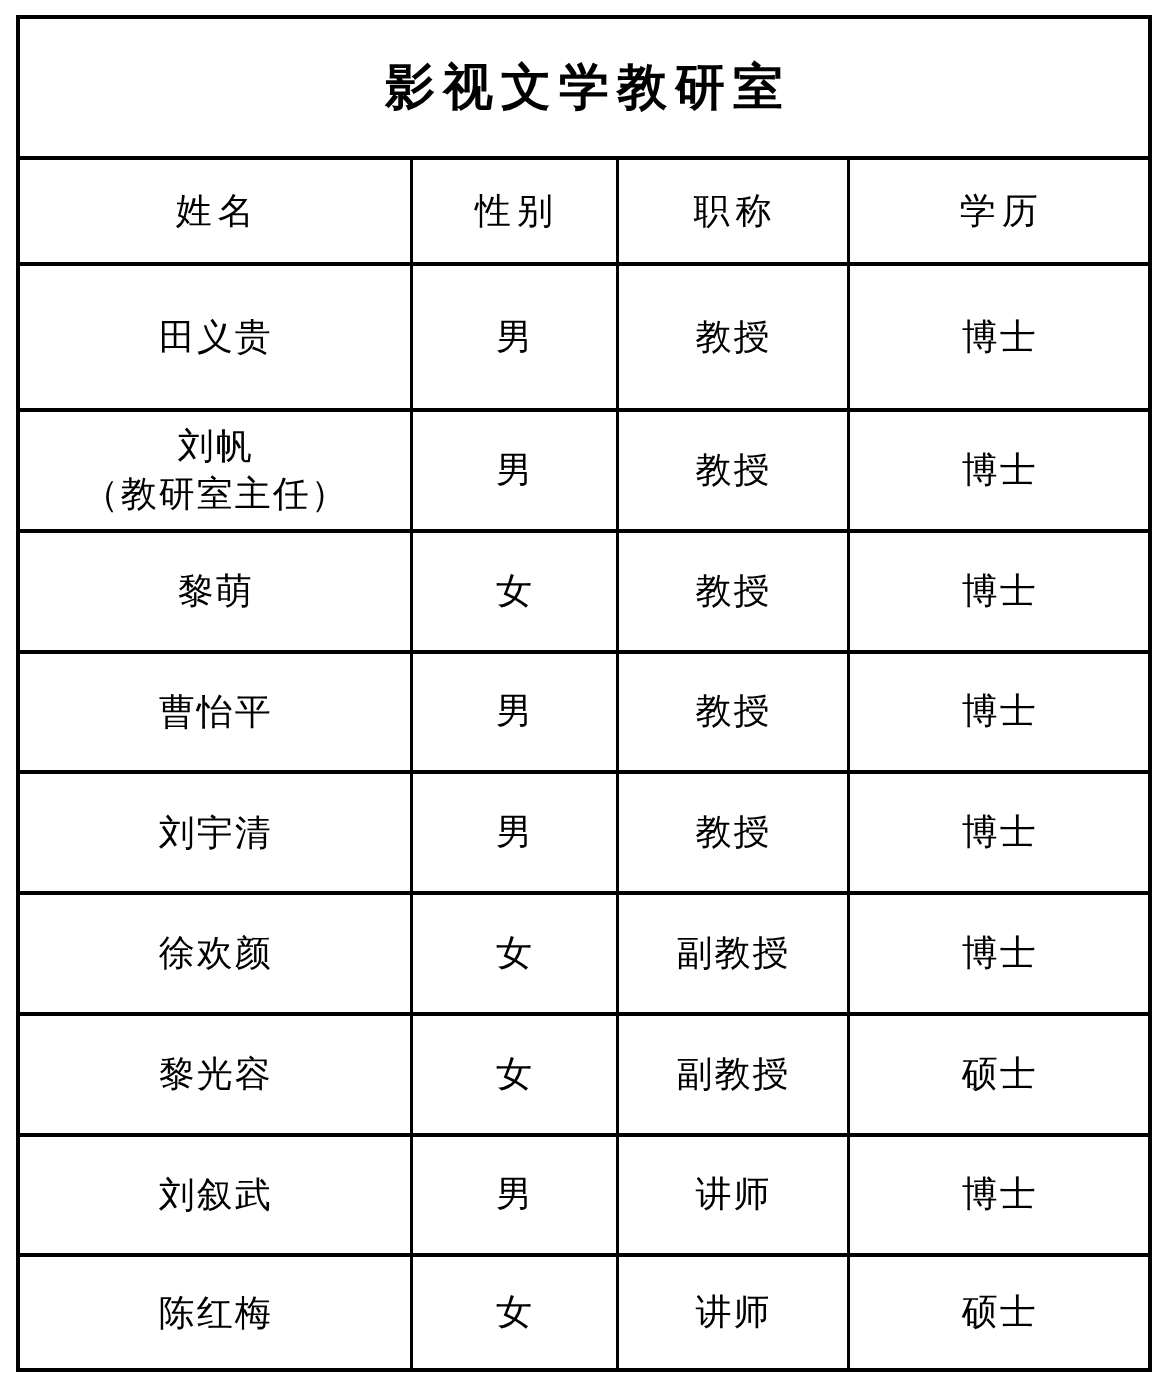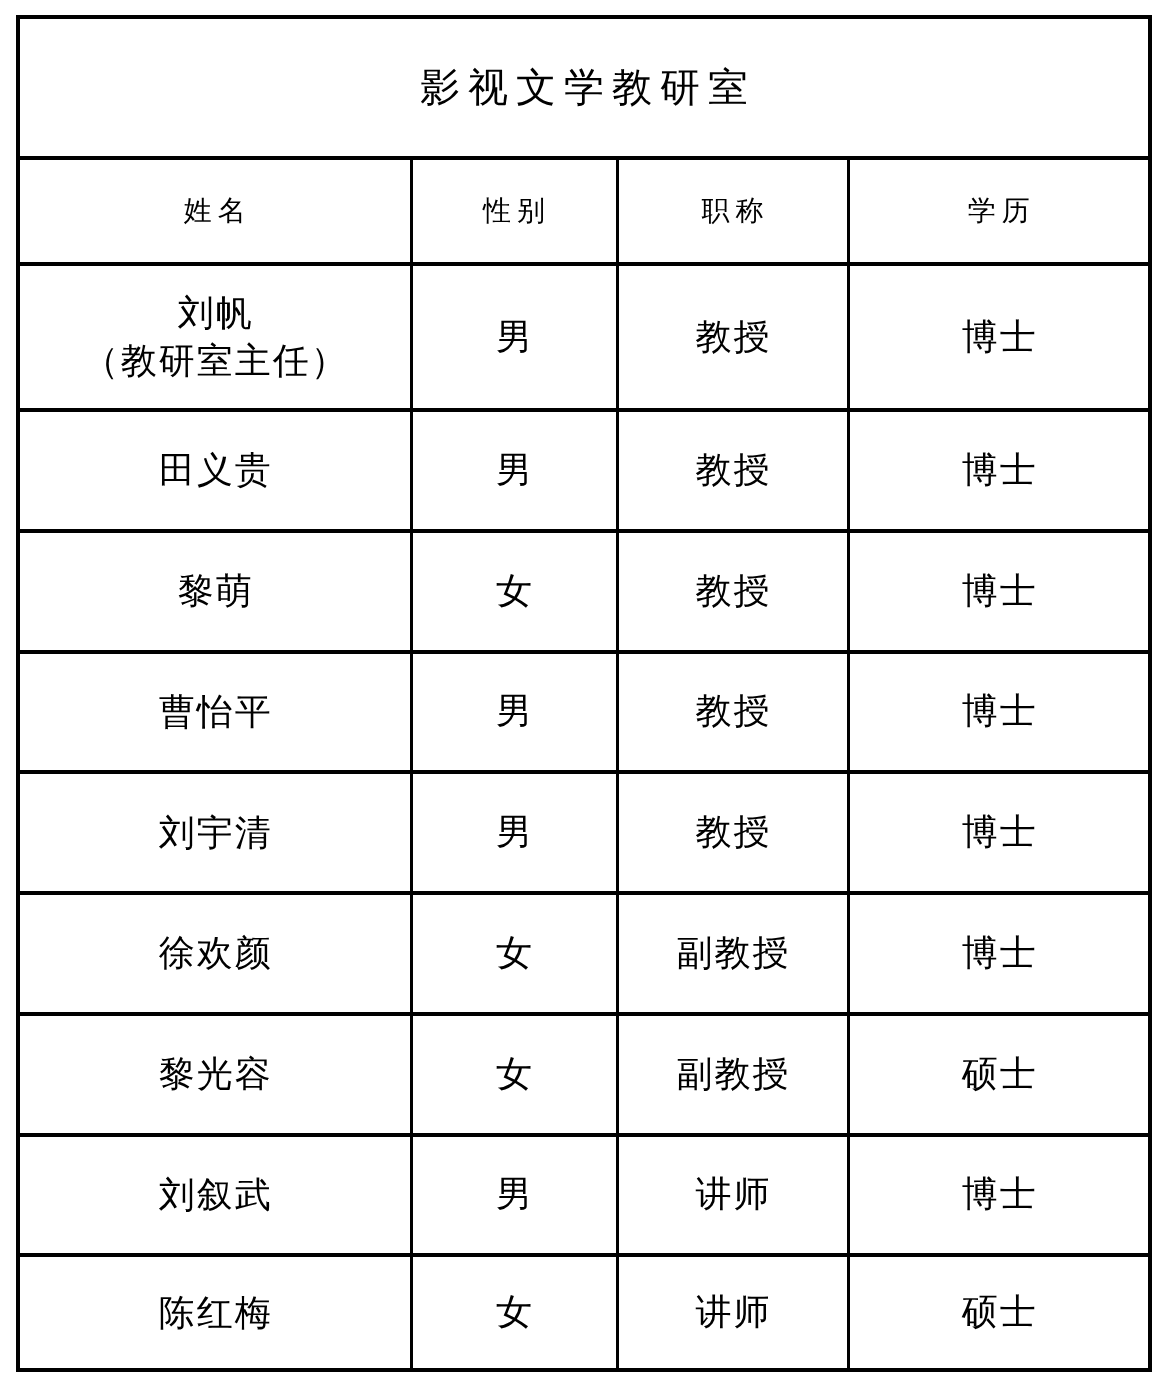--- a/index.html
+++ b/index.html
@@ -37,30 +37,30 @@
     overflow: hidden;
   }
   .col-name   { width: 393px; }
   .col-gender { width: 206px; }
   .col-title  { width: 231px; }
   .col-degree { width: 302px; }
 
   .title-row th {
     height: 137px;
     font-family: "Liberation Sans", "DejaVu Sans", sans-serif;
-    font-weight: normal;
-    font-size: 40px;
+    font-weight: bold;
+    font-size: 50px;
     letter-spacing: 8px;
     text-indent: 8px; 
   }
   .header-row th {
     height: 102px;
     font-family: Liberation Serif, serif;
     font-weight: normal;
-    font-size: 28px;
+    font-size: 36px;
     letter-spacing: 6px;
     text-indent: 6px;
   }
   tbody .cell {
     font-family: "Liberation Serif", "DejaVu Serif", serif;
     font-size: 36px;
     letter-spacing: 2px;
     text-indent: 2px;
   }
   tbody tr { height: 100px; }
@@ -88,31 +88,31 @@
       <tr class="header-row">
         <th>姓名</th>
         <th>性别</th>
         <th>职称</th>
         <th>学历</th>
       </tr>
     </thead>
     <tbody id="rows">
         <tr class="data-row">
     <td class="cell name-cell">
-      <div class="name-line">刘帆</div>
-      <div class="name-line">（教研室主任）</div>
+      <div class="name-line">田义贵</div>
+
     </td>
     <td class="cell">男</td>
     <td class="cell">教授</td>
     <td class="cell">博士</td>
   </tr>
         <tr class="data-row">
     <td class="cell name-cell">
-      <div class="name-line">田义贵</div>
-
+      <div class="name-line">刘帆</div>
+      <div class="name-line">（教研室主任）</div>
     </td>
     <td class="cell">男</td>
     <td class="cell">教授</td>
     <td class="cell">博士</td>
   </tr>
         <tr class="data-row">
     <td class="cell name-cell">
       <div class="name-line">黎萌</div>
 
     </td>

